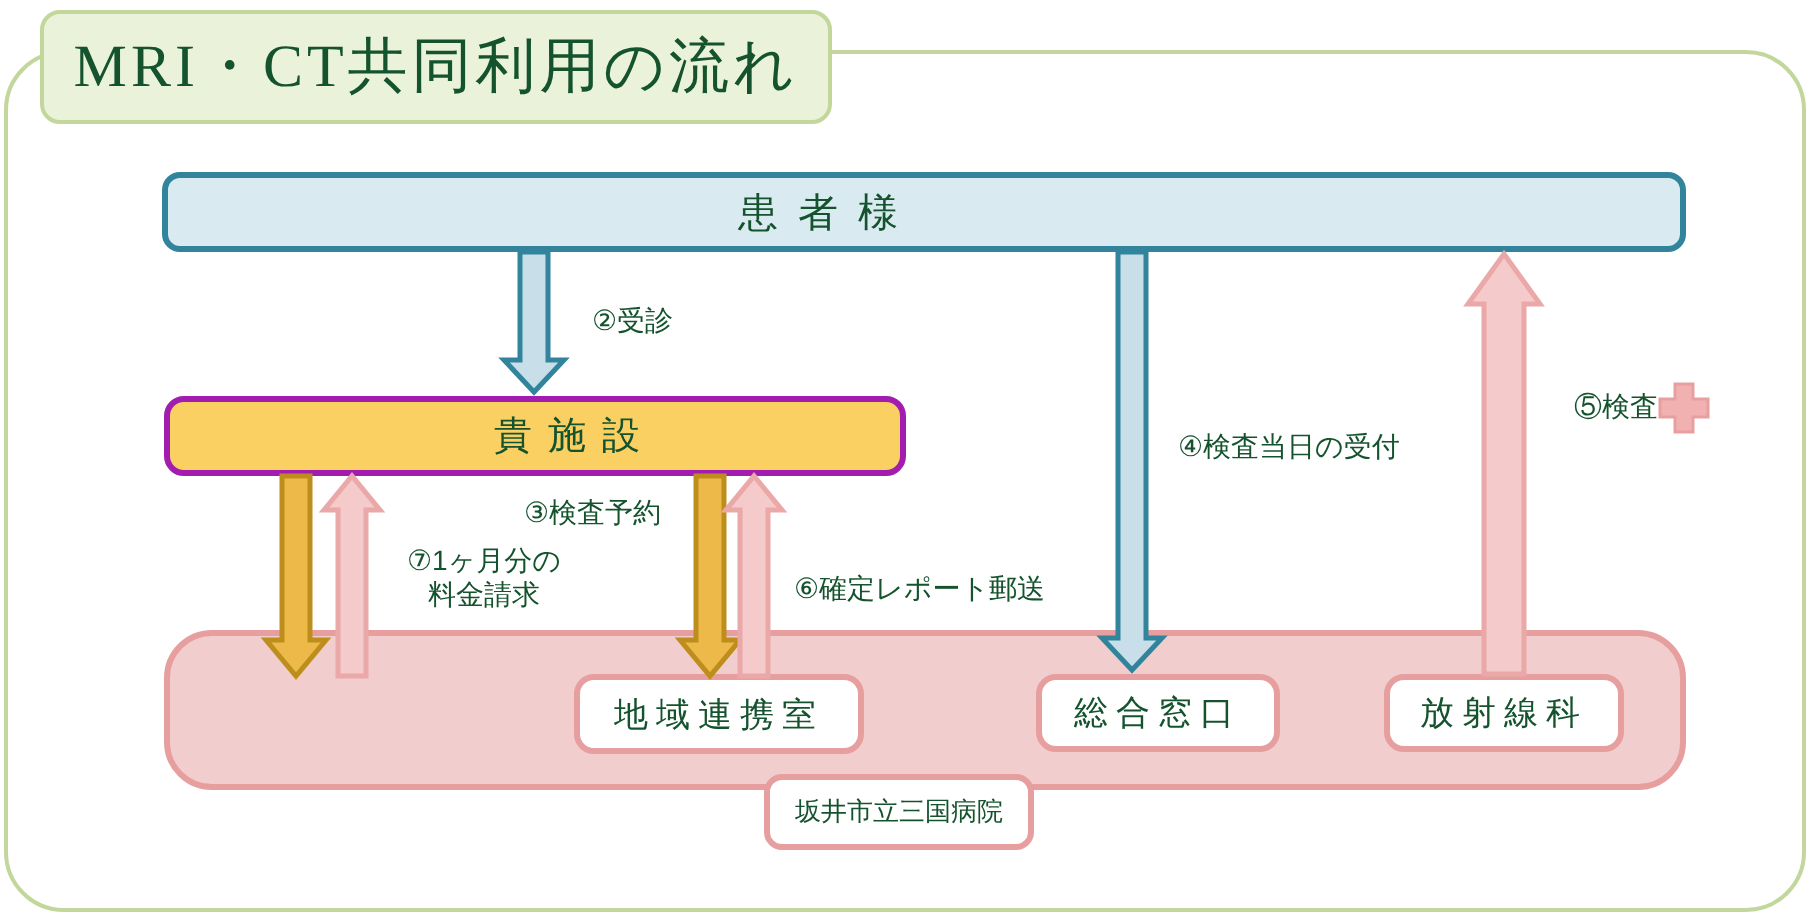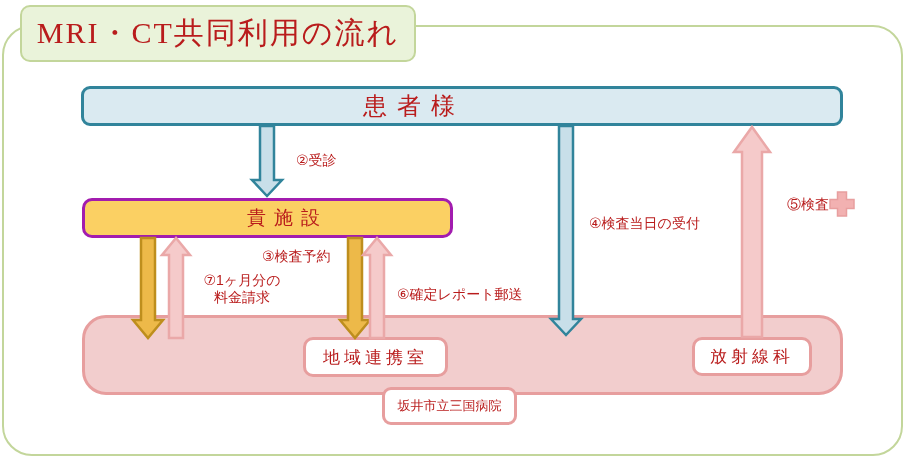--- a/index.html
+++ b/index.html
@@ -1,40 +1,40 @@
 <!DOCTYPE html>
 <html><head>
 <meta charset="utf-8">
 <style>
   html,body{margin:0;padding:0;background:#fff;}
   #stage{
     position:relative;width:906px;height:461px;background:#fff;overflow:hidden;
-    font-family:"Liberation Sans","DejaVu Sans",sans-serif;color:#b91c1c;
+    font-family:"Liberation Sans","DejaVu Sans",sans-serif;color:#14532d;
   }
   .abs{position:absolute;box-sizing:border-box;}
   
   #outer-frame{left:2px;top:25px;width:901px;height:431px;border:2px solid #C3D69B;border-radius:30px;background:transparent;}
   
   #title-box{left:20px;top:5px;width:396px;height:57px;background:#EAF3DA;border:2px solid #C3D69B;border-radius:10px;
     display:flex;align-items:center;justify-content:center;}
   #title-box .t{font-family:"Liberation Serif","DejaVu Serif",serif;font-size:30px;letter-spacing:2px;white-space:nowrap;}
   
   #patient-bar{left:81px;top:86px;width:762px;height:40px;background:#DAEAF1;border:3px solid #31849B;border-radius:9px;
     display:flex;align-items:center;justify-content:center;}
-  #patient-bar .t{font-size:24px;letter-spacing:10px;transform:translateX(-48px);white-space:nowrap;}
+  #patient-bar .t{font-size:20px;letter-spacing:10px;transform:translateX(-48px);white-space:nowrap;}
   
   #facility-box{left:82px;top:198px;width:371px;height:40px;background:#FBD063;border:3px solid #a21caf;border-radius:10px;
     display:flex;align-items:center;justify-content:center;}
   #facility-box .t{font-size:19px;letter-spacing:8px;transform:translateX(20px);white-space:nowrap;}
   
   #hospital-container{left:82px;top:315px;width:761px;height:80px;background:#F2CDCD;border:3px solid #E79E9E;border-radius:24px;}
   .dept-box{background:#fff;border:3px solid #E79E9E;border-radius:10px;display:flex;align-items:center;justify-content:center;}
   .dept-box .t{font-size:17px;letter-spacing:4px;white-space:nowrap;}
   #dept-jimukyoku{left:123px;top:337px;width:122px;height:40px;}
-  #dept-chiiki{left:303px;top:337px;width:145px;height:40px;}
+  #dept-chiiki{left:287px;top:337px;width:145px;height:40px;}
   #dept-sogo{left:518px;top:337px;width:122px;height:39px;}
   #dept-hoshasen{left:692px;top:337px;width:120px;height:39px;}
   #hospital-label{left:382px;top:387px;width:135px;height:38px;background:#fff;border:3px solid #E79E9E;border-radius:9px;
     display:flex;align-items:center;justify-content:center;}
   #hospital-label .t{font-size:13px;white-space:nowrap;}
   
   #arrows{left:0;top:0;width:906px;height:461px;pointer-events:none;}
   
   .step-label{position:absolute;font-size:14px;line-height:17px;white-space:nowrap;}
   #lbl-s1{left:9px;top:248px;}
@@ -62,20 +62,23 @@
   </div>
 
   <div class="abs" id="facility-box">
     <span class="t">貴施設</span>
   </div>
 
   <div class="abs" id="hospital-container"></div>
 
   <div class="abs dept-box" id="dept-chiiki">
     <span class="t">地域連携室</span>
+  </div>
+  <div class="abs dept-box" id="dept-sogo">
+    <span class="t">総合窓口</span>
   </div>
   <div class="abs" id="hospital-label">
     <span class="t">坂井市立三国病院</span>
   </div>
 
   <div class="abs dept-box" id="dept-hoshasen">
     <span class="t">放射線科</span>
   </div>
 
   <svg class="abs" id="arrows" viewBox="0 0 906 461">

